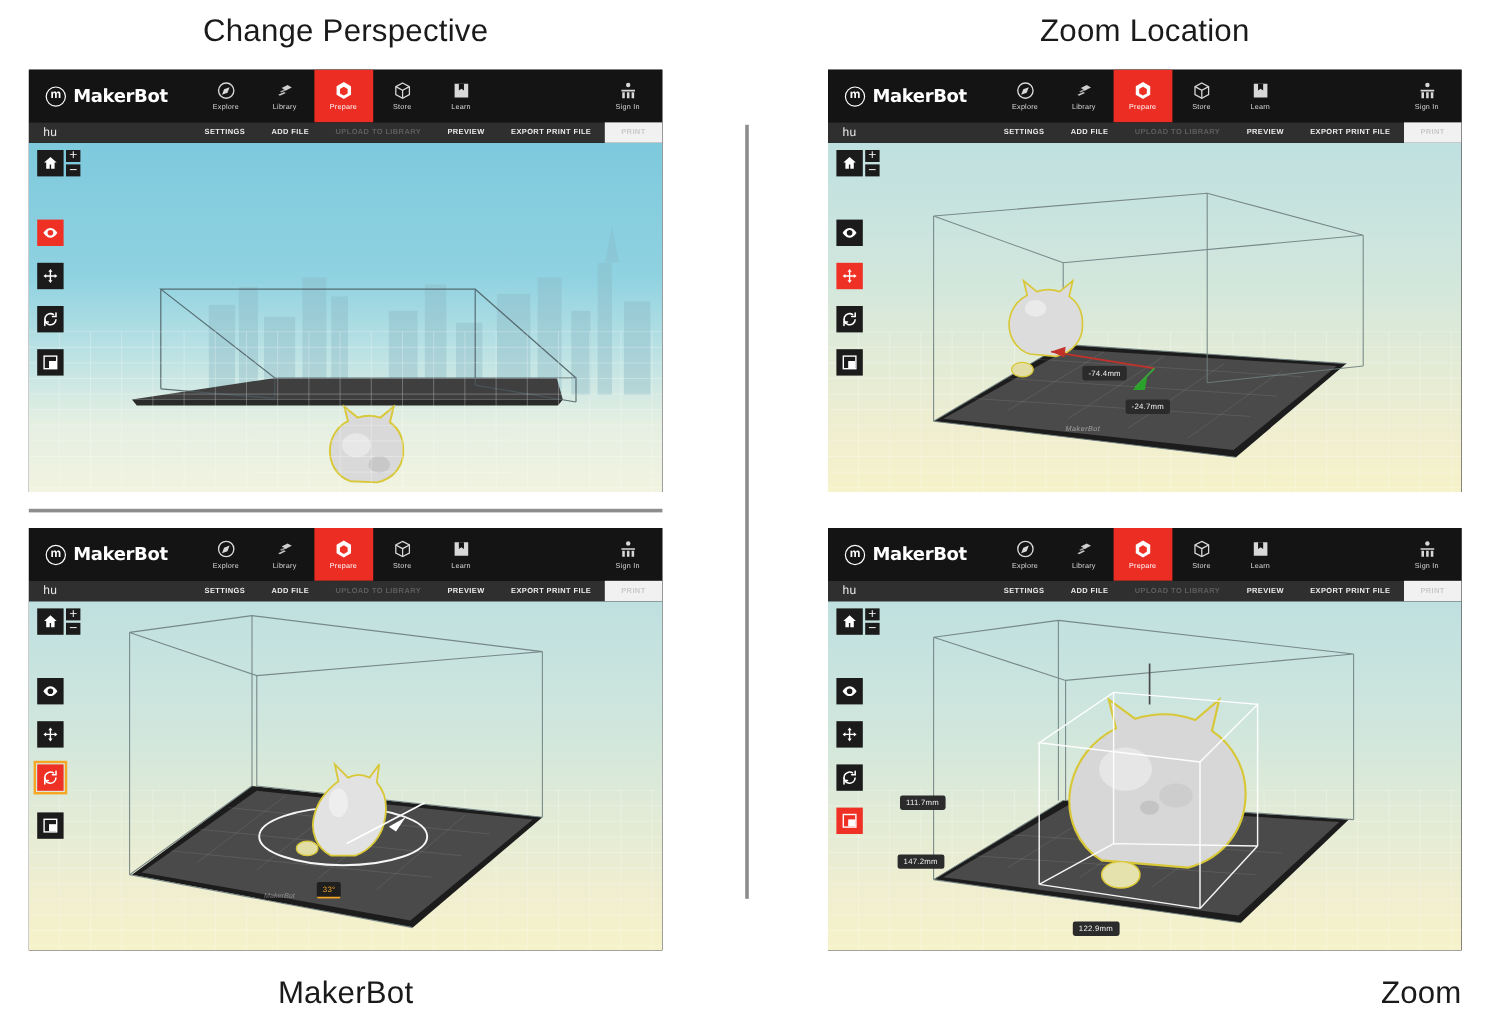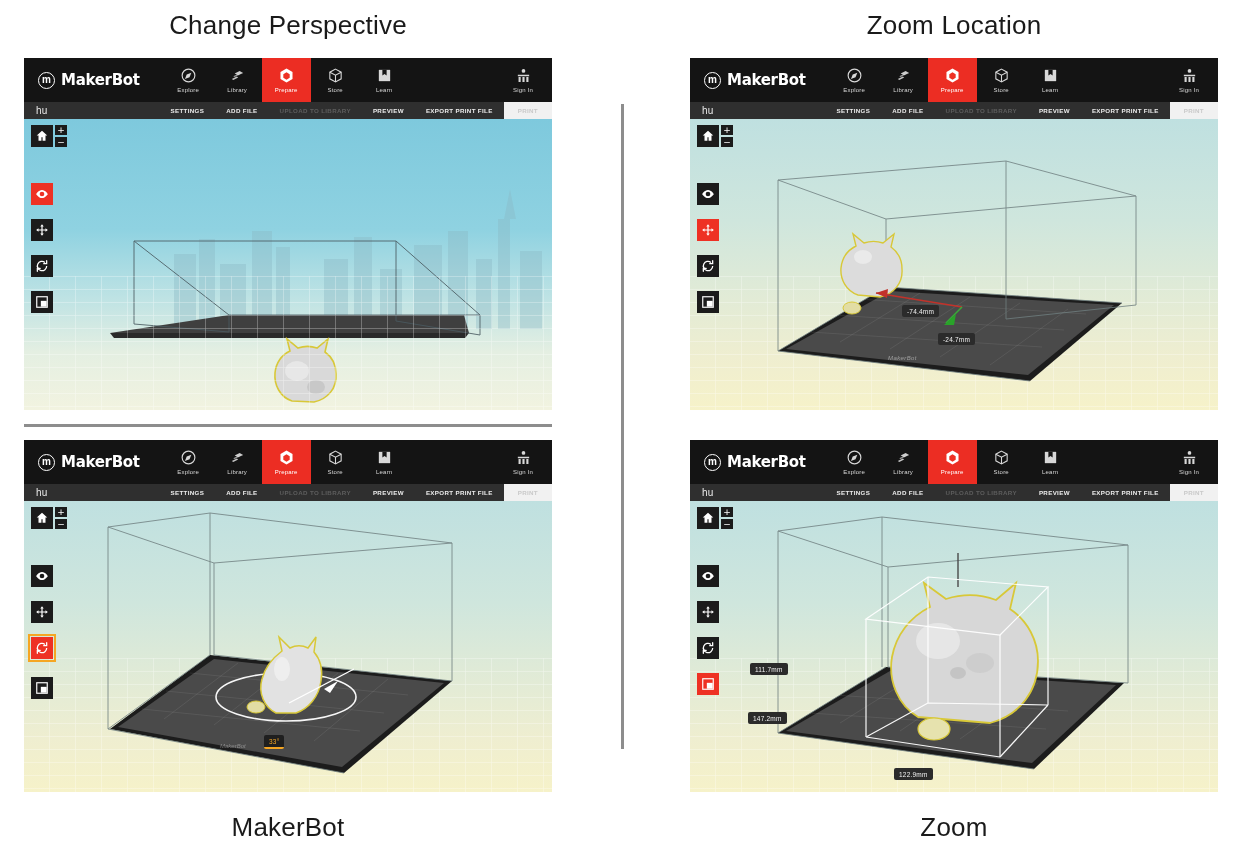--- a/index.html
+++ b/index.html
@@ -17,21 +17,21 @@
     font-size: 26px;
     font-weight: 400;
     color: #1a1a1a;
     text-align: center;
     letter-spacing: .2px;
     white-space: nowrap;
   }
   #cap-tl { left: 24px;  top: 10px;  width: 528px; }
   #cap-tr { left: 690px; top: 10px;  width: 528px; }
   #cap-bl { left: 24px;  top: 812px; width: 528px; }
-  #cap-br { left: 690px; top: 812px; width: 528px; }
+  #cap-br { left: 690px; top: 812px; width: 528px; text-align: right; }
 
   
   .div-v {
     position: absolute; left: 621px; top: 104px;
     width: 3px; height: 645px; background: #8d8d8d;
   }
   .div-h {
     position: absolute; left: 24px; top: 424px;
     width: 528px; height: 3px; background: #8d8d8d;
   }

